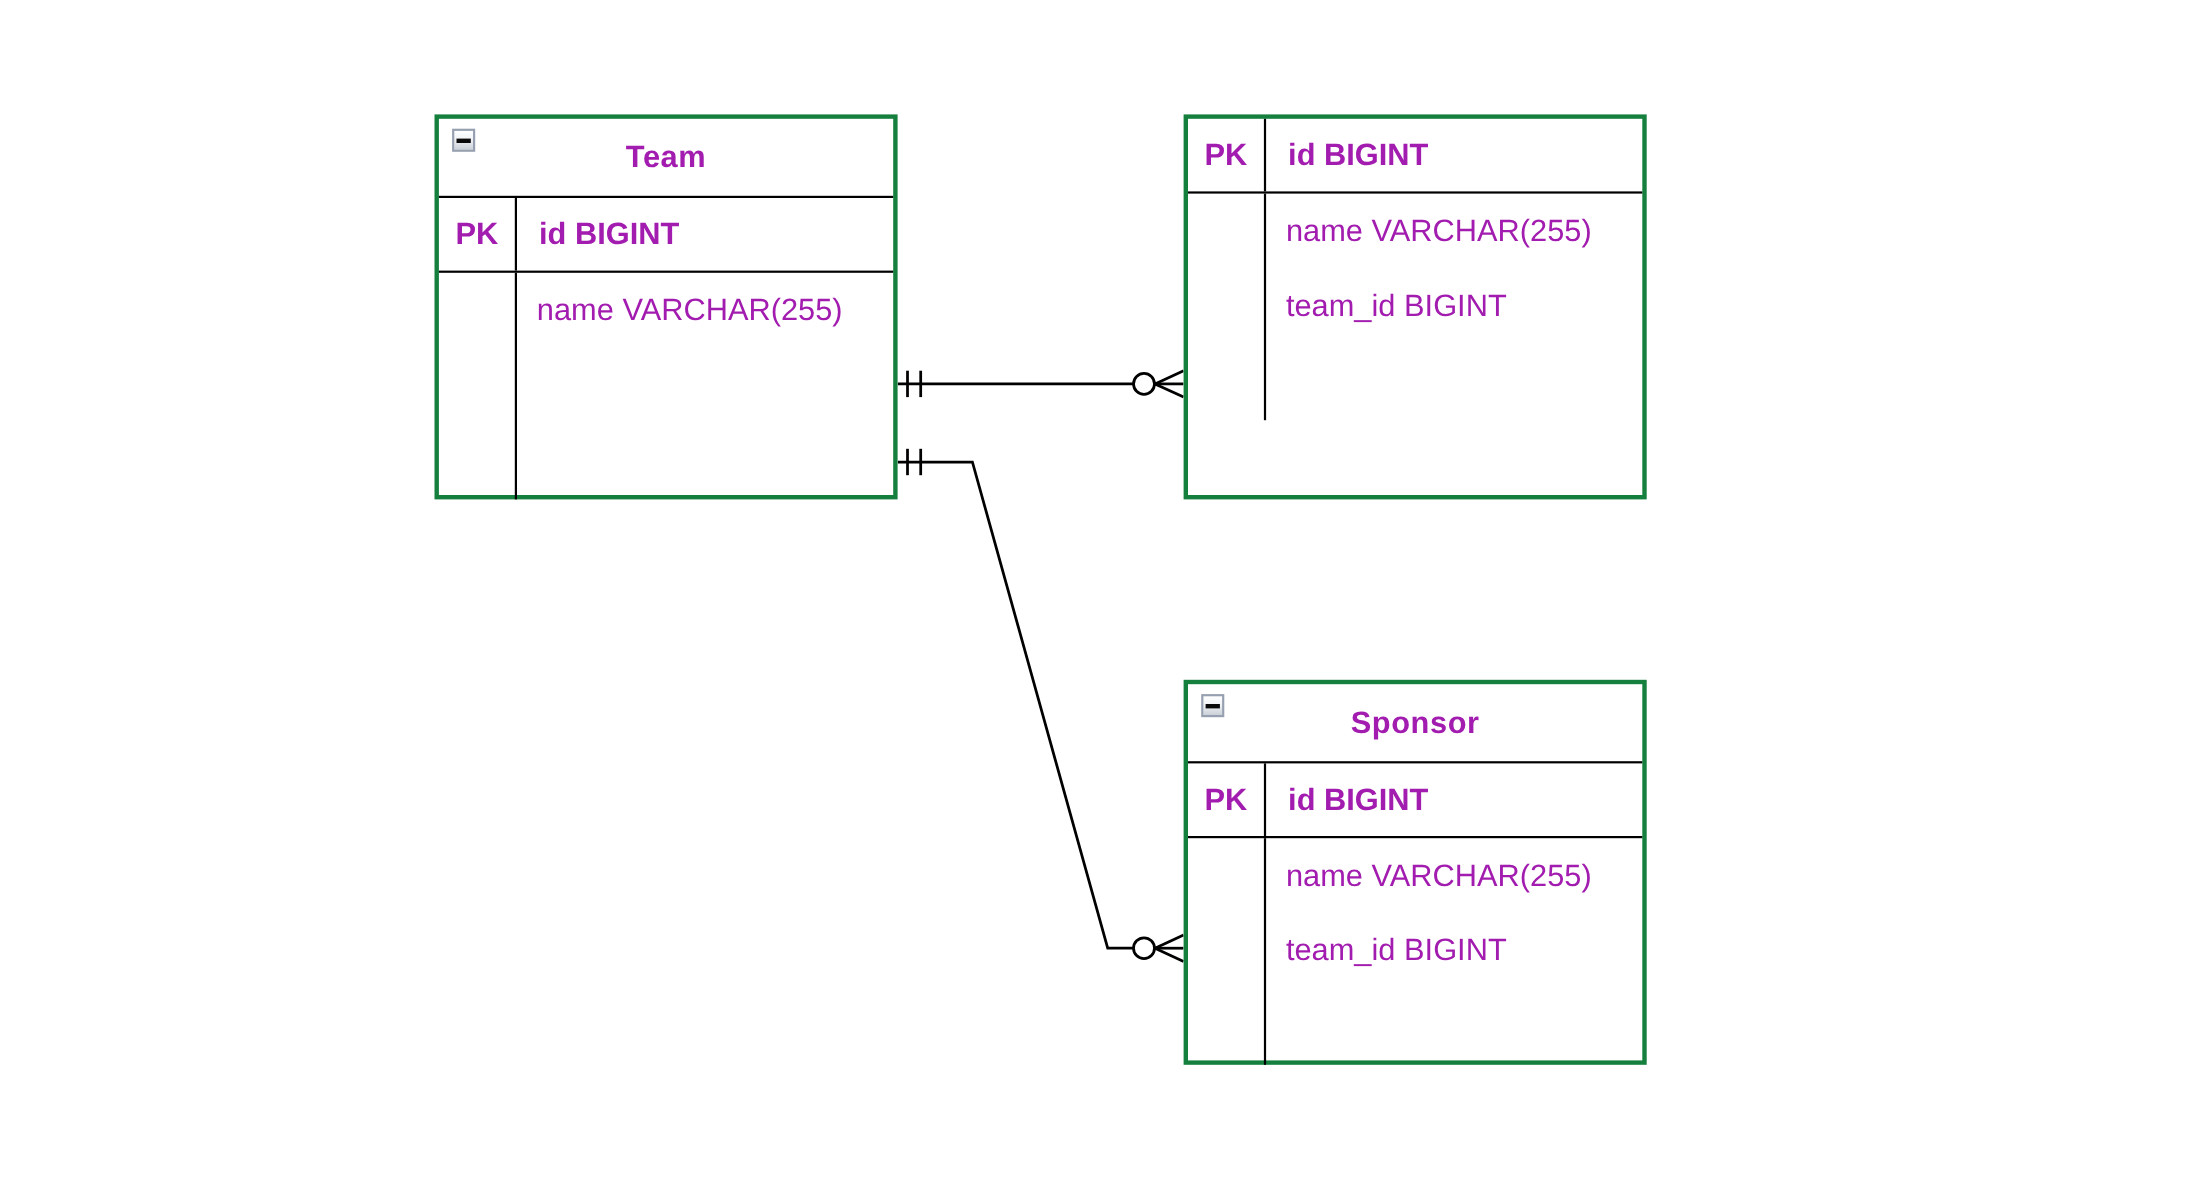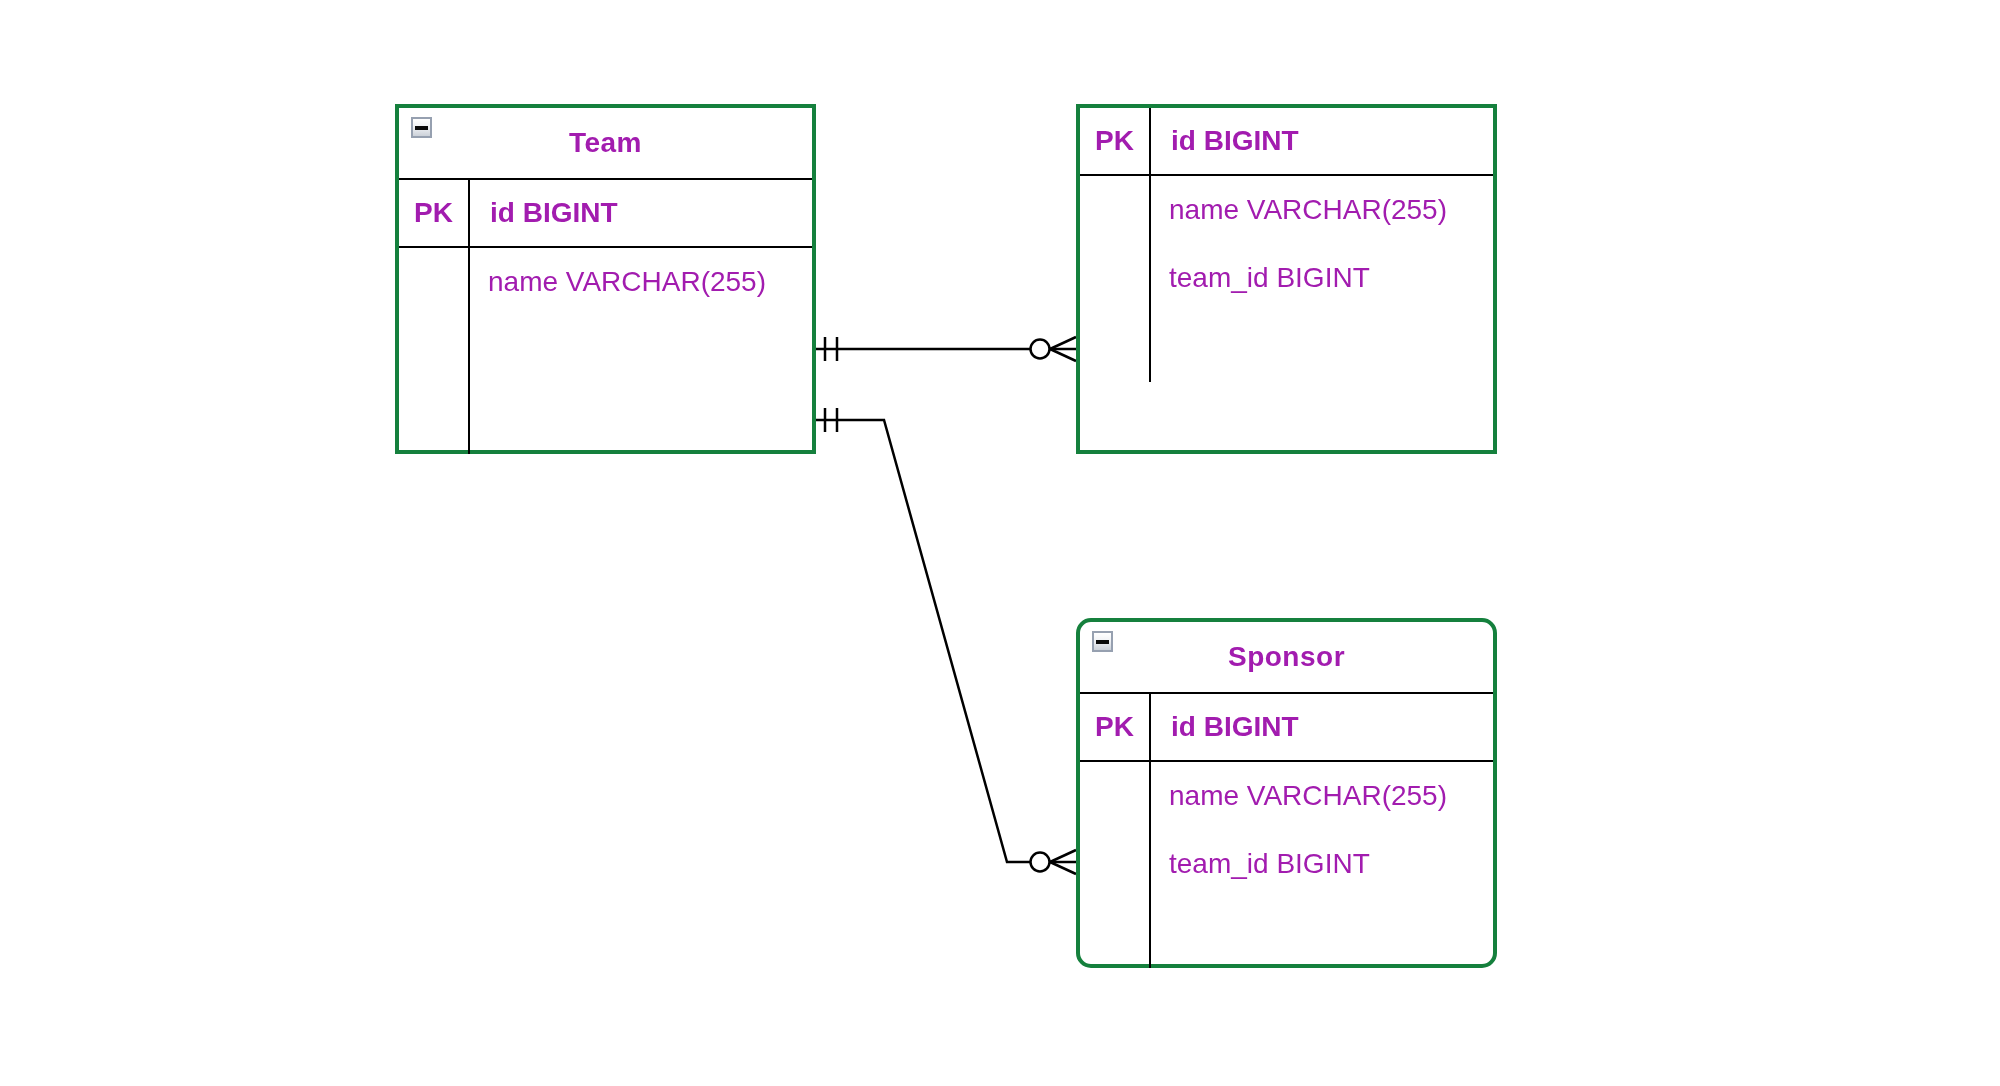--- a/index.html
+++ b/index.html
@@ -35,21 +35,21 @@
     position: absolute;
     width: 421px;
     height: 350px;
     background: #ffffff;
     border: 4px solid #15803d;
     color: #a21caf;
     font-size: 28px;
   }
   .entity-team    { left: 395px;  top: 104px; }
   .entity-member  { left: 1076px; top: 104px; }
-  .entity-sponsor { left: 1076px; top: 618px; border-radius: 15px; }
+  .entity-sponsor { left: 1076px; top: 618px; }
 
   .hdr {
     position: relative;
     height: 72px;
     border-bottom: 2px solid #000000;
     display: flex;
     align-items: center;
     justify-content: center;
   }
   .hdr .title {

